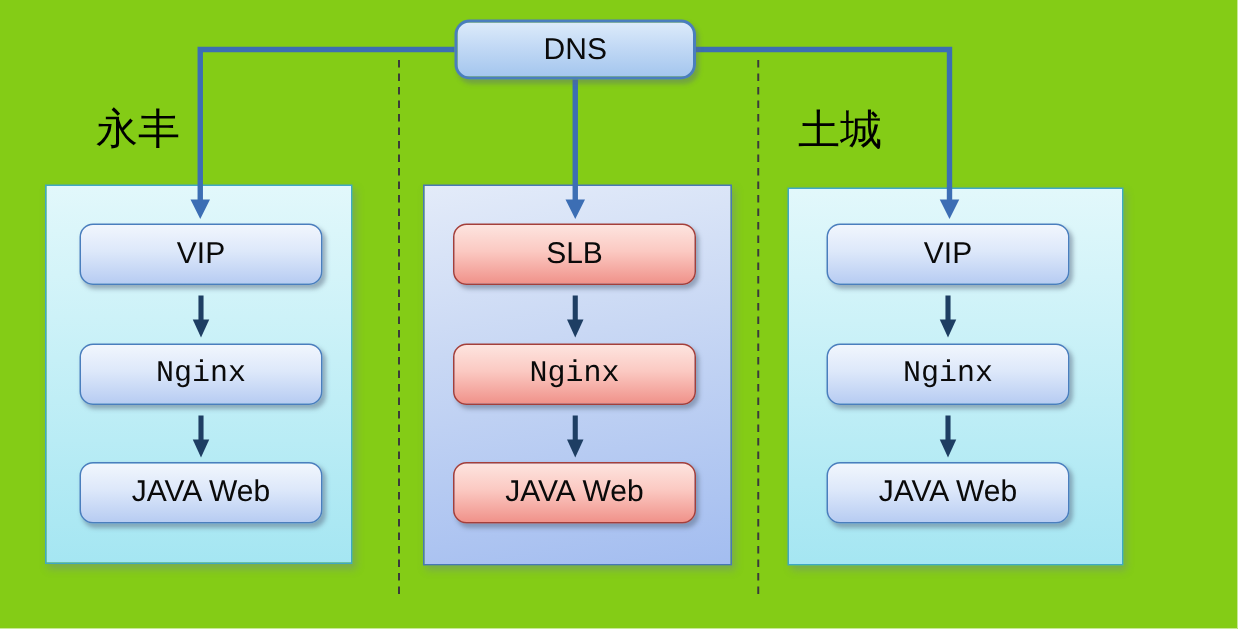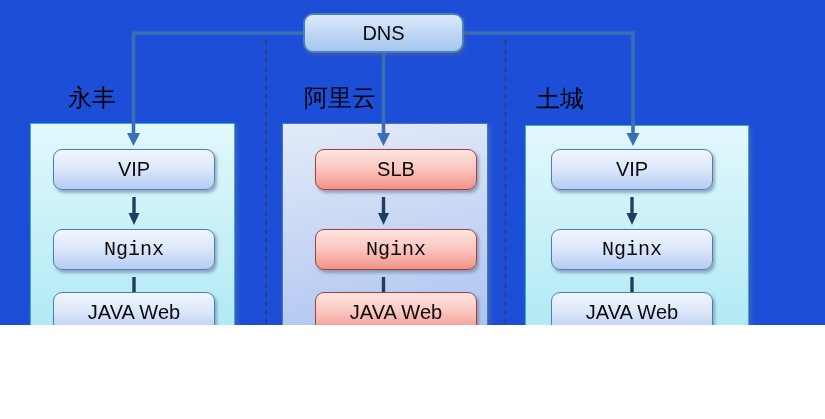--- a/index.html
+++ b/index.html
@@ -4,22 +4,22 @@
 <style>
   html, body {
     margin: 0;
     padding: 0;
     background: #ffffff;
     font-family: "Liberation Sans", sans-serif;
   }
   .canvas {
     position: relative;
     width: 825px;
-    height: 325px;
-    background: #1d4ed8;
+    height: 419px;
+    background: #84cc16;
     overflow: hidden;
   }
   svg.overlay {
     position: absolute;
     left: 0; top: 0;
     width: 825px; height: 419px;
     pointer-events: none;
   }
   .conn {
     fill: none;
@@ -47,25 +47,24 @@
     border: 1.5px solid var(--zone-cyan-border, #3fa8c4);
   }
   .zone-blue {
     background: linear-gradient(170deg, #e3ebf9 0%, #c9d8f4 40%, #a3bdf0 100%);
     border: 1.5px solid var(--zone-blue-border, #4877b5);
   }
   .zone-label {
     position: absolute;
     transform: translateX(-50%);
     font-family: "DejaVu Serif", "Liberation Serif", serif;
-    font-size: 24px;
+    font-size: 28px;
     color: #000;
     white-space: nowrap;
     line-height: 26px;
-    margin-top: 12px;
   }
   .node {
     position: absolute;
     width: 162px;
     height: 41px;
     border-radius: 9px;
     display: flex;
     align-items: center;
     justify-content: center;
     font-size: 20px;
@@ -74,38 +73,37 @@
     box-sizing: border-box;
   }
   .node-blue {
     background: linear-gradient(180deg, #f1f6fd 0%, #dde8fa 45%, #b7ccf2 100%);
     border: 1.5px solid var(--node-blue-border, #4a7ebd);
     justify-content: center;
   }
   .node-red {
     background: linear-gradient(180deg, #fde4df 0%, #fbc9c2 45%, #f0928a 100%);
     border: 1.5px solid var(--node-red-border, #a43f3a);
-    margin-left: 13px;
   }
   .node-dns {
     left: 303px; top: 13px;
     width: 161px; height: 40px;
     border-radius: 10px;
     background: linear-gradient(180deg, #dcebfa 0%, #c2d9f5 45%, #a4c6ee 100%);
     border: 2px solid var(--node-blue-border, #4a7ebd);
     box-shadow: 2px 2.5px 3px rgba(90,105,130,0.4);
   }
   
   .c1 { left: 53px; }
   .c2 { left: 302px; }
   .c3 { left: 551px; }
   
   .r1 { top: 149px; }
   .r2 { top: 229px; font-family: Liberation Mono, monospace; }
-  .r3 { top: 292px; }
+  .r3 { top: 308px; }
   
   .zone-1 { left: 30px;  top: 123px; width: 203px; height: 251px; }
   .zone-2 { left: 282px; top: 123px; width: 204px; height: 252px; }
   .zone-3 { left: 525px; top: 125px; width: 222px; height: 250px; }
   
   .zl-1 { left: 92px;  top: 73px; }
   .zl-2 { left: 340px; top: 73px; }
   .zl-3 { left: 560px; top: 74px; }
 </style>
 </head>
@@ -163,21 +161,20 @@
       <path class="inner-arrow" d="M632,277 V294"></path>
       <polygon class="inner-head" points="626.5,293 637.5,293 632,305"></polygon>
     </g>
   </svg>
 
   <div class="node node-dns">
     <span>DNS</span>
   </div>
 
   <div class="zone-label zl-1">永丰</div>
-  <div class="zone-label zl-2">阿里云</div>
   <div class="zone-label zl-3">土城</div>
 
   <div class="node node-blue c1 r1">
     <span>VIP</span>
   </div>
   <div class="node node-blue c1 r2">
     <span>Nginx</span>
   </div>
   <div class="node node-blue c1 r3">
     <span>JAVA Web</span>

